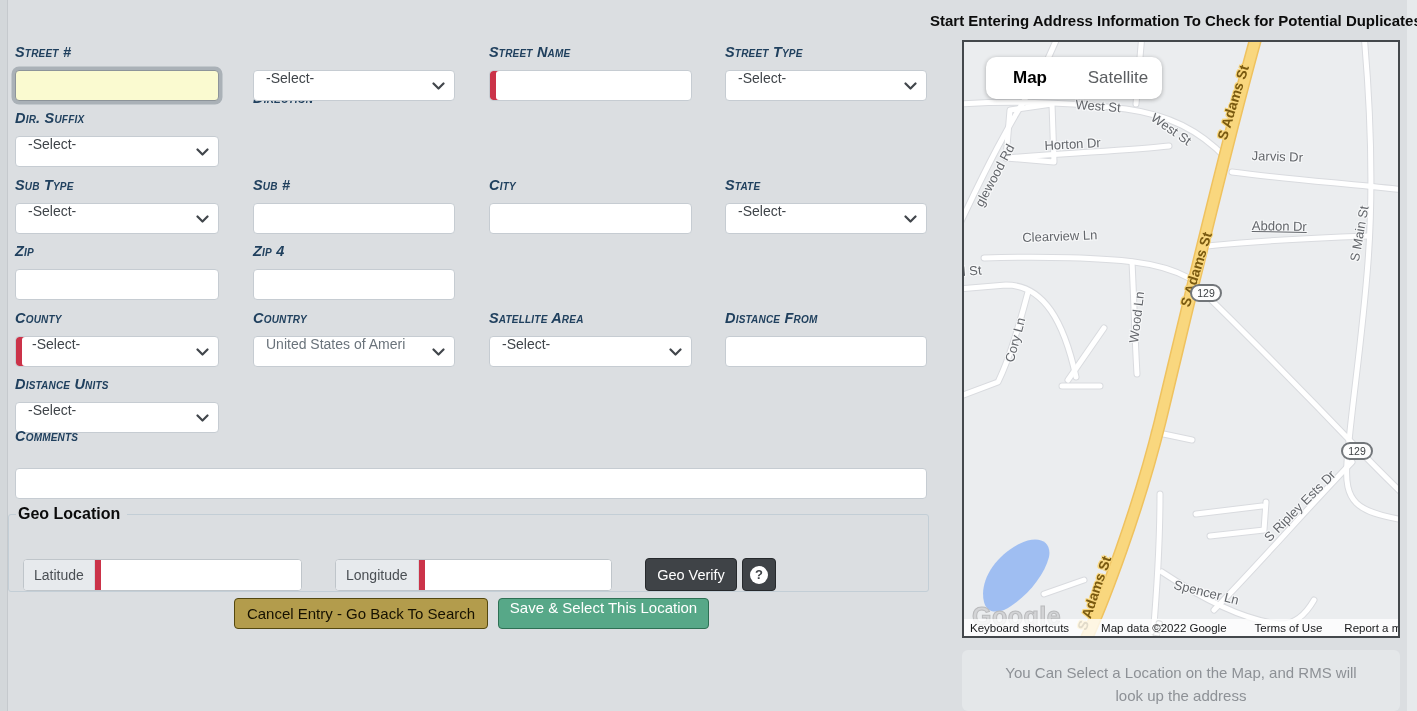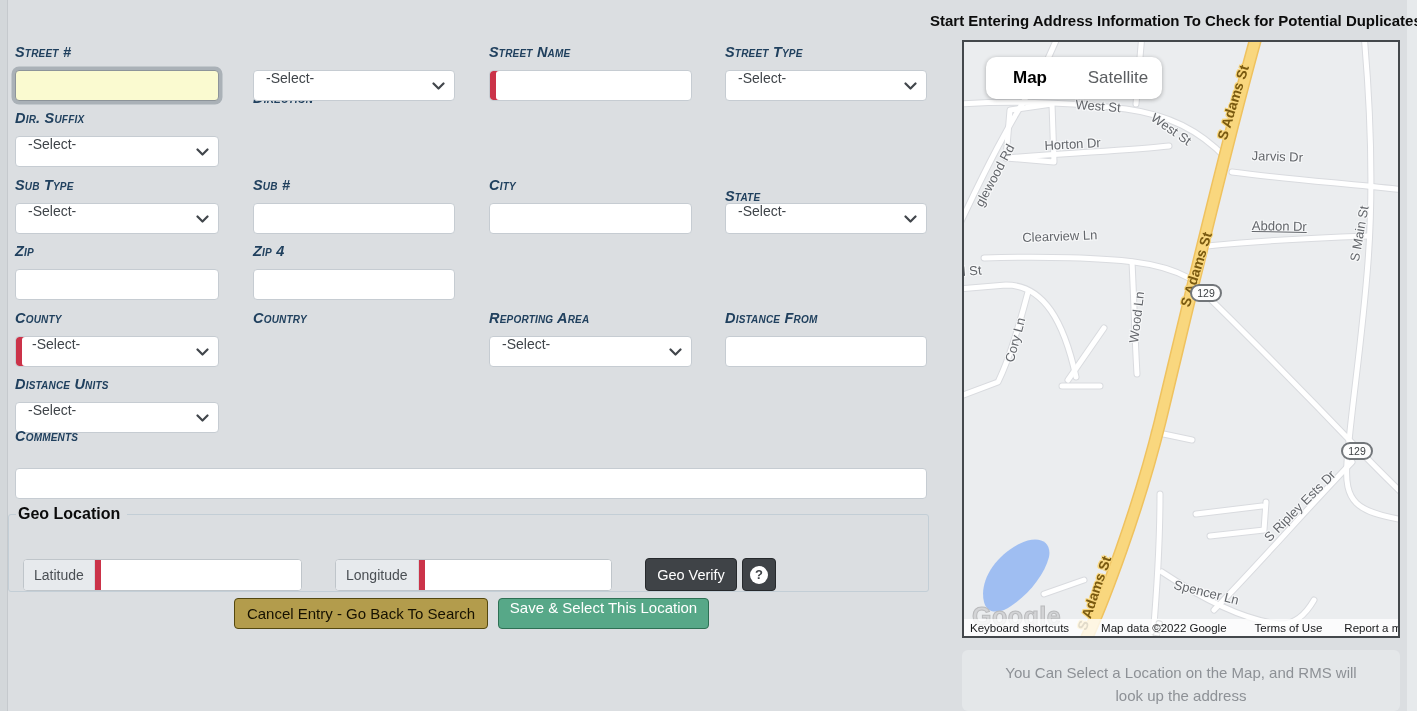--- a/index.html
+++ b/index.html
@@ -132,21 +132,21 @@
   <div class="lbl" style="left:253px; top:177px;">Sub #</div>
   <div class="fbox" style="left:253px; top:203px; width:202px;">
     <input class="inp" value="" style="">
   </div>
 
   <div class="lbl" style="left:489px; top:177px;">City</div>
   <div class="fbox" style="left:489px; top:203px; width:203px;">
     <input class="inp" value="" style="">
   </div>
 
-  <div class="lbl" style="left:725px; top:188px;">State</div>
+  <div class="lbl" style="left:725px; top:177px;">State</div>
   <div class="fbox" style="left:725px; top:203px; width:202px;">
     <div class="sel">
       <span class="selval">-Select-</span>
       <svg class="chev" viewBox="0 0 13 8">
           <path d="M1.5 1.5l5 5 5-5" fill="none" stroke="#41464b" stroke-width="2.2" stroke-linecap="round" stroke-linejoin="round"></path>
         </svg>
     </div>
   </div>
 
   <div class="lbl" style="left:15px; top:243px;">Zip</div>
@@ -163,22 +163,30 @@
   <div class="fbox" style="left:15px; top:336px; width:204px;">
     <div class="sel req">
       <span class="selval">-Select-</span>
       <svg class="chev" viewBox="0 0 13 8">
           <path d="M1.5 1.5l5 5 5-5" fill="none" stroke="#41464b" stroke-width="2.2" stroke-linecap="round" stroke-linejoin="round"></path>
         </svg>
     </div>
   </div>
 
   <div class="lbl" style="left:253px; top:310px;">Country</div>
-
-  <div class="lbl" style="left:489px; top:310px;">Reporting Area</div>
+  <div class="fbox" style="left:253px; top:336px; width:202px;">
+    <div class="sel dim">
+      <span class="selval">United States of Ameri</span>
+      <svg class="chev" viewBox="0 0 13 8">
+          <path d="M1.5 1.5l5 5 5-5" fill="none" stroke="#41464b" stroke-width="2.2" stroke-linecap="round" stroke-linejoin="round"></path>
+        </svg>
+    </div>
+  </div>
+
+  <div class="lbl" style="left:489px; top:310px;">Satellite Area</div>
   <div class="fbox" style="left:489px; top:336px; width:203px;">
     <div class="sel">
       <span class="selval">-Select-</span>
       <svg class="chev" viewBox="0 0 13 8">
           <path d="M1.5 1.5l5 5 5-5" fill="none" stroke="#41464b" stroke-width="2.2" stroke-linecap="round" stroke-linejoin="round"></path>
         </svg>
     </div>
   </div>
 
   <div class="lbl" style="left:725px; top:310px;">Distance From</div>

